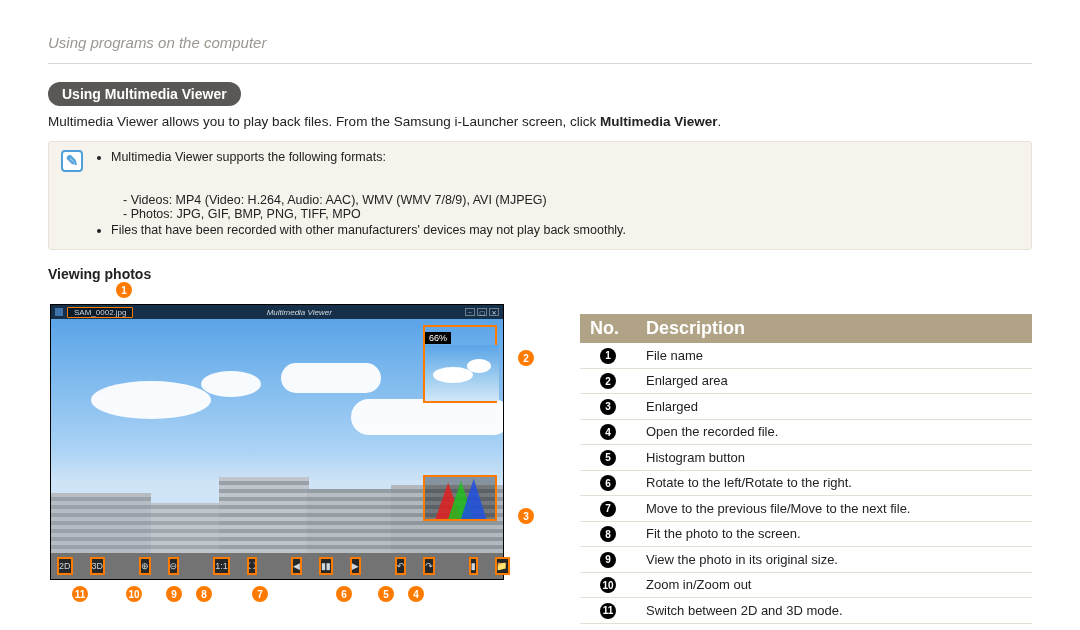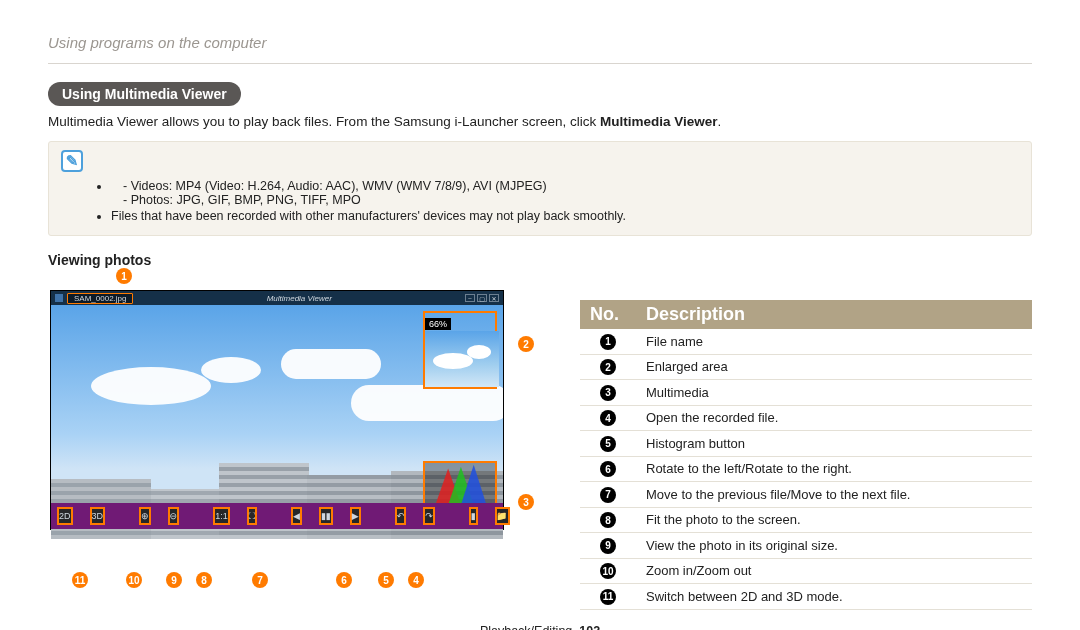--- a/index.html
+++ b/index.html
@@ -15,21 +15,21 @@
   .note ul { list-style: disc; padding-left: 16px; }
   .note li { margin-bottom: 2px; }
   .note .sub { padding-left: 12px; margin-top: 29px; }
   .note .sub div::before { content: "- "; }
   .subhead { font-weight: 700; font-size: 14px; margin-bottom: 4px; }
   .cols { display: flex; gap: 22px; align-items: flex-start; }
   .left { width: 510px; position: relative; }
   .right { flex: 1; }
 
   
-  .shot { position: relative; width: 454px; height: 240px; border: 1px solid #000; background: #000; margin-top: 18px; margin-left: 2px; }
+  .shot { position: relative; width: 454px; height: 276px; border: 1px solid #000; background: #000; margin-top: 18px; margin-left: 2px; }
   .titlebar { height: 14px; background: #153048; display: flex; align-items: center; justify-content: space-between; padding: 0 4px; }
   .titlebar-left { display: flex; align-items: center; gap: 4px; }
   .tb-sq { width: 8px; height: 8px; background: #3e72a8; }
   .tb-file { font-size: 8px; color: #cfd7de; background: #0d1a27; padding: 0 6px; border: 1px solid #ff7b00; border-radius: 1px; }
   .tb-title { font-size: 8px; color: #cfd7de; font-style: italic; }
   .tb-wbtns { display: flex; gap: 2px; }
   .tb-wbtn { width: 10px; height: 8px; border: 1px solid #6c7f91; font-size: 6px; color: #cfd7de; display: flex; align-items: center; justify-content: center; }
   .canvas { position: relative; width: 100%; height: 234px; overflow: hidden; padding-left: 34px; }
   .sky { position:absolute; inset:0; background: linear-gradient(#5aa4e8, #a9d2f5 55%, #cfe4f6 70%); }
   .cloud { position:absolute; background:#fff; border-radius:50%; filter: blur(0.5px); opacity:0.95; }
@@ -46,21 +46,21 @@
 
   .zoom-overlay { position:absolute; right:6px; top:6px; width:74px; border:2px solid #ff7b00; }
   .zoom-label { font-size:9px; color:#fff; background:#000; padding:1px 4px; display:inline-block; }
   .zoom-img { width:74px; height:56px; background: linear-gradient(#5aa4e8,#a0ceef 60%,#d2e7f7); position:relative; }
   .zoom-img .zc { position:absolute; background:#fff; border-radius:50%; width:40px; height:16px; left:8px; top:22px; }
   .zoom-img .zc2 { position:absolute; background:#fff; border-radius:50%; width:24px; height:14px; left:42px; top:14px; }
 
   .histo { position:absolute; right:6px; bottom:32px; width:74px; height:46px; border:2px solid #ff7b00; background:rgba(0,0,0,0.35); display:flex; align-items:flex-end; justify-content:center; gap:-6px; overflow:hidden; }
   .histo svg { width:100%; height:100%; }
 
-  .toolbar { position:absolute; left:0; right:0; bottom:0; height:26px; background:#701a75; display:flex; align-items:center; padding:0 6px; gap:17px; }
+  .toolbar { position:absolute; left:0; right:0; bottom:0; height:26px; background:#737373; display:flex; align-items:center; padding:0 6px; gap:17px; }
   .tbtn { width:20px; height:18px; border:2px solid #ff7b00; background:#262728; color:#cfd7de; font-size:9px; display:flex; align-items:center; justify-content:center; }
   .tbtn.sep { border:none; background:transparent; width:2px; }
   .tb-space { flex:1; }
 
   
   .co { position:absolute; width:16px; height:16px; background:#ff7b00; border-radius:50%; color:#fff; font-size:10px; font-weight:700; display:flex; align-items:center; justify-content:center; }
 
   
   .desc-table { width:100%; font-size:13px; border-collapse:collapse; margin-top:28px; }
   .desc-table th { background:#b1a386; color:#fff; text-align:left; padding:4px 10px; font-weight:600; font-size:18px; }
@@ -83,20 +83,21 @@
 
   <div class="lead">
     <span>Multimedia Viewer allows you to play back files. From the Samsung i-Launcher screen, click </span><b>Multimedia Viewer</b><span>.</span>
   </div>
 
   <div class="note">
     <div class="note-icon">✎</div>
     <div>
       <ul>
         <li>
+          <span>Multimedia Viewer supports the following formats:</span>
           <div class="sub">
             <div>Videos: MP4 (Video: H.264, Audio: AAC), WMV (WMV 7/8/9), AVI (MJPEG)</div>
             <div>Photos: JPG, GIF, BMP, PNG, TIFF, MPO</div>
           </div>
         </li>
         <li>Files that have been recorded with other manufacturers' devices may not play back smoothly.</li>
       </ul>
     </div>
   </div>
 
@@ -195,21 +196,21 @@
           <tr>
               <td><span class="num-badge">1</span></td>
               <td>File name</td>
             </tr>
           <tr>
               <td><span class="num-badge">2</span></td>
               <td>Enlarged area</td>
             </tr>
           <tr>
               <td><span class="num-badge">3</span></td>
-              <td>Multimedia</td>
+              <td>Enlarged</td>
             </tr>
           <tr>
               <td><span class="num-badge">4</span></td>
               <td>Open the recorded file.</td>
             </tr>
           <tr>
               <td><span class="num-badge">5</span></td>
               <td>Histogram button</td>
             </tr>
           <tr>

